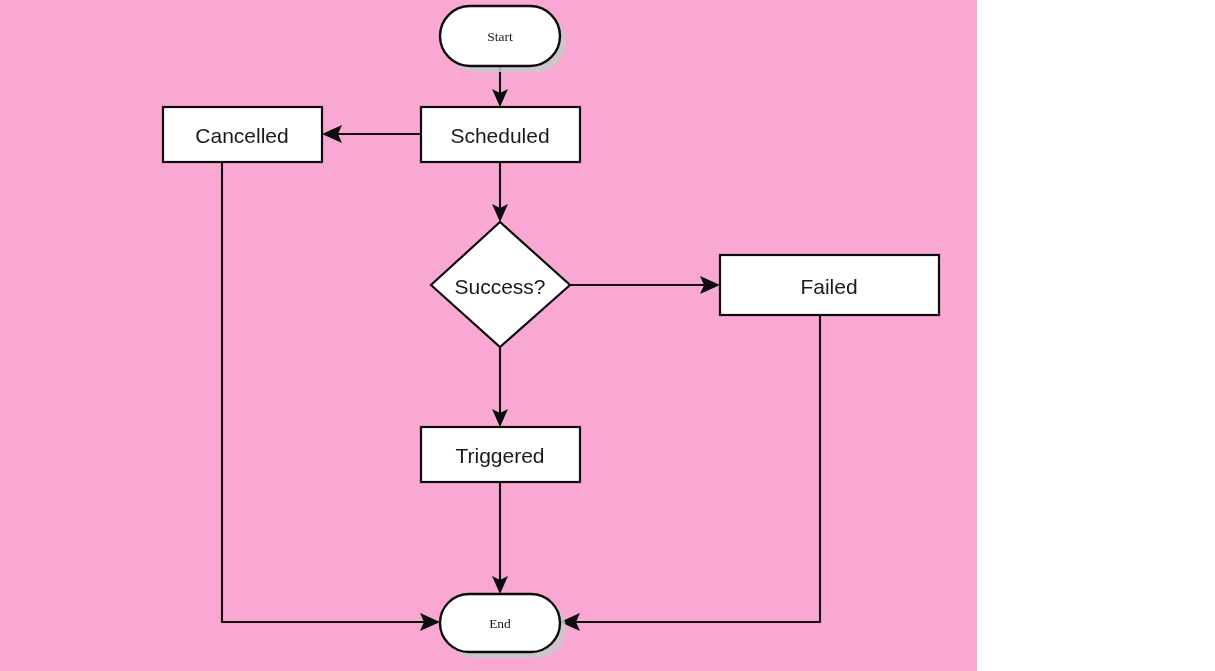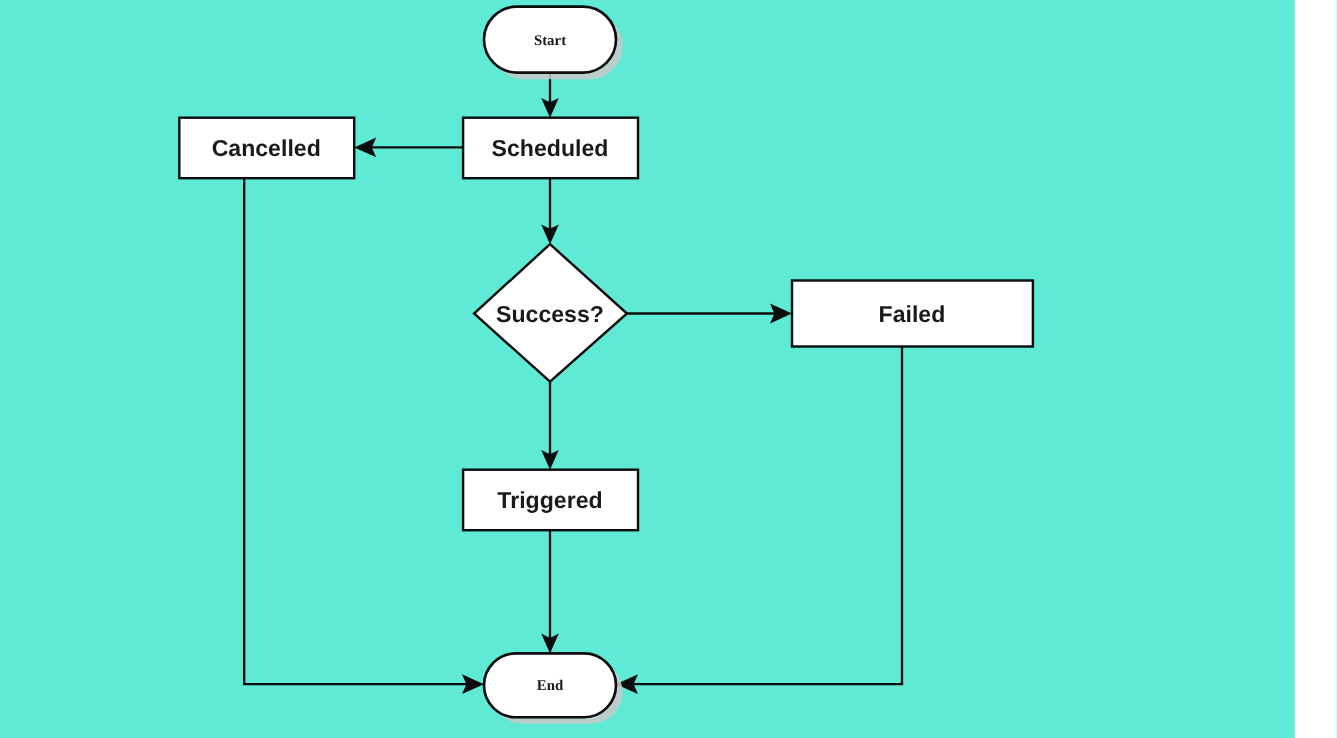--- a/index.html
+++ b/index.html
@@ -8,24 +8,23 @@
     background: #ffffff;
   }
   body {
     width: 1215px;
     height: 671px;
     font-family: "Liberation Sans", sans-serif;
     overflow: hidden;
   }
   #flow-canvas {
     position: relative;
-    width: 1177px;
+    width: 977px;
     height: 671px;
-    background: #5eead4;
-    font-weight: bold;
+    background: #f9a8d4;
   }
   #flow-svg {
     position: absolute;
     top: 0;
     left: 0;
     width: 1215px;
     height: 671px;
   }
   .node-label-sans {
     font-family: "Liberation Sans", sans-serif;

